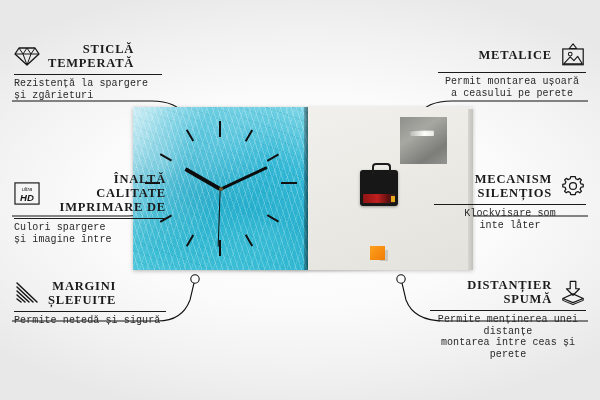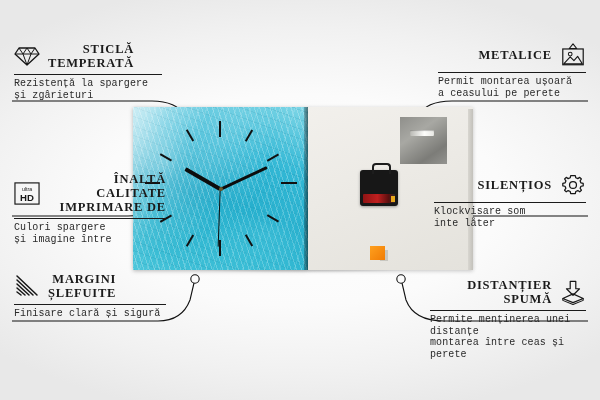--- a/index.html
+++ b/index.html
@@ -77,27 +77,27 @@
   .cal{position:absolute;}
   .cal .head{display:flex;align-items:center;gap:8px;}
   .cal.left .head{justify-content:flex-start;}
   .cal.right .head{justify-content:flex-end;}
   .ttl{font-family:"Liberation Serif",serif;font-weight:bold;font-size:12.5px;
     letter-spacing:.8px;color:#1b1b1b;line-height:14px;text-align:right;}
   .cal.right .ttl{text-align:right;}
   .rule{height:1px;background:#1b1b1b;margin:4px 0 3px;}
   .sub{font-family:Liberation Mono, monospace;font-size:10px;color:#2a2a2a;
     line-height:11.5px;letter-spacing:.1px;}
-  .cal.right .sub{text-align:left;}
-  .ico{width:26px;height:26px;flex:0 0 26px;display:flex;align-items:center;justify-content:flex-start;}
+  .cal.right .sub{text-align:center;}
+  .ico{width:26px;height:26px;flex:0 0 26px;display:flex;align-items:center;justify-content:flex-start;font-style:italic;}
   .ico svg{display:block;}
 
   #c-sticla{left:14px;top:42px;width:148px;}
   #c-hd{left:14px;top:172px;width:152px;}
-  #c-margini{left:14px;top:272px;width:152px;}
+  #c-margini{left:14px;top:279px;width:152px;}
   #c-manere{left:438px;top:42px;width:148px;}
   #c-mecanism{left:434px;top:172px;width:152px;}
   #c-distantier{left:430px;top:278px;width:156px;}
 </style>
 </head>
 <body>
 
 <div id="stage">
 
   <svg class="lines" viewBox="0 0 600 400">
@@ -209,21 +209,21 @@
         <svg width="26" height="24" viewBox="0 0 26 24">
           <path d="M3,2 L23,21 M3,6 L19,21 M3,10 L15,21 M3,14 L11,21 M3,18 L7,21" fill="none" stroke="#161616" stroke-width="1.5" stroke-linecap="round"></path>
         </svg>
       </span>
       <div>
         <div class="ttl">MARGINI</div>
         <div class="ttl">ȘLEFUITE</div>
       </div>
     </div>
     <div class="rule"></div>
-    <div class="sub">Finisare clară și sigură</div>
+    <div class="sub">Permite netedă și sigură</div>
   </div>
 
   <div class="cal right" id="c-manere">
     <div class="head">
       <div>
         <div class="ttl">METALICE</div>
       </div>
       <span class="ico">
         <svg width="28" height="26" viewBox="0 0 28 26">
           <path d="M14,1 L10,6 H18 Z" fill="none" stroke="#161616" stroke-width="1.2" stroke-linejoin="round"></path>
@@ -234,20 +234,21 @@
       </span>
     </div>
     <div class="rule"></div>
     <div class="sub">Permit montarea ușoară</div>
     <div class="sub">a ceasului pe perete</div>
   </div>
 
   <div class="cal right" id="c-mecanism">
     <div class="head">
       <div>
+        <div class="ttl">MECANISM</div>
         <div class="ttl">SILENȚIOS</div>
       </div>
       <span class="ico">
         <svg width="27" height="26" viewBox="0 0 27 26">
           <path d="M13.5,3.2 l2.4,0 0.5,2.3 2.1,0.9 2,-1.3 1.7,1.7 -1.3,2 0.9,2.1 2.3,0.5 0,2.4 -2.3,0.5 -0.9,2.1 1.3,2 -1.7,1.7 -2,-1.3 -2.1,0.9 -0.5,2.3 -2.4,0 -2.4,0 -0.5,-2.3 -2.1,-0.9 -2,1.3 -1.7,-1.7 1.3,-2 -0.9,-2.1 -2.3,-0.5 0,-2.4 2.3,-0.5 0.9,-2.1 -1.3,-2 1.7,-1.7 2,1.3 2.1,-0.9 0.5,-2.3 z" fill="none" stroke="#161616" stroke-width="1.3" stroke-linejoin="round"></path>
           <circle cx="13.5" cy="13" r="3.6" fill="none" stroke="#161616" stroke-width="1.3"></circle>
         </svg>
       </span>
     </div>
     <div class="rule"></div>

